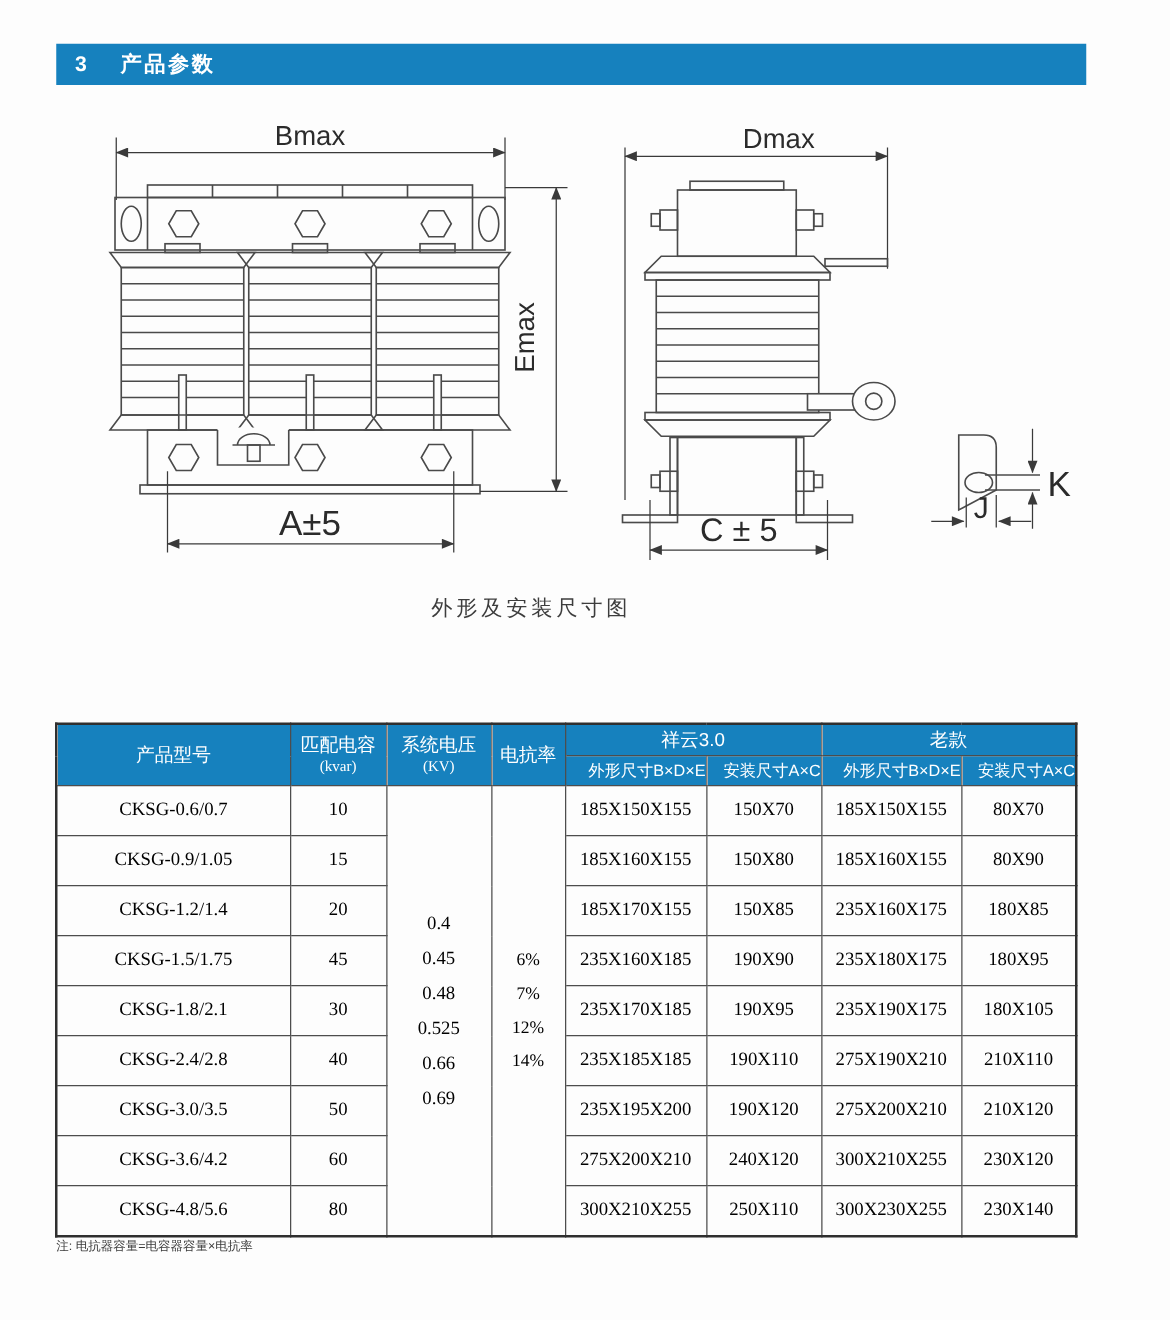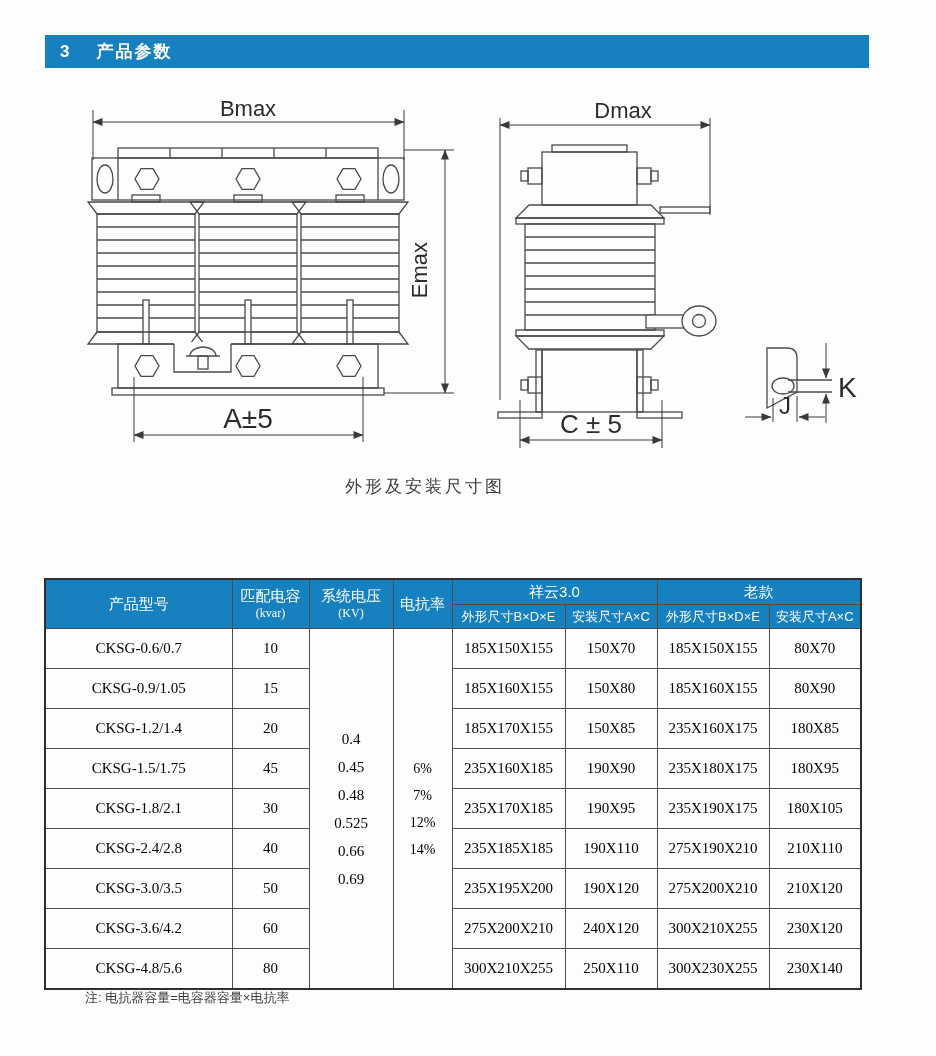--- a/index.html
+++ b/index.html
@@ -36,28 +36,28 @@
   table.spec th,table.spec td{
     border:1px solid #4d4d4d;text-align:center;vertical-align:middle;
     padding:0;overflow:hidden;
   }
   table.spec{border:2px solid #2f2f2f;}
   table.spec thead th{
     background:#1681be;color:#fff;font-weight:normal;
     font-family:"Liberation Sans","DejaVu Sans",sans-serif;
   }
   tr.h1 th{height:24px;font-size:15px;}
-  tr.h2 th{height:23px;font-size:13px;}
+  tr.h2 th{height:23px;font-size:13px;text-align:right;}
   th .sub{font-size:12px;font-family:"Liberation Serif","DejaVu Serif",serif;}
   table.spec tbody td{height:39px;font-size:15px;color:#000000;background:#fdfdfd;}
   td.stack{padding-bottom:60px;margin-left:17px;}
   td.stack div{line-height:28px;}
   td.stack.rx div{line-height:27px;font-size:14px;}
   
-  .notes{position:absolute;left:45px;top:986px;font-size:13px;color:#3a3a3a;line-height:24px;margin-left:40px;}
+  .notes{position:absolute;left:45px;top:986px;font-size:10px;color:#3a3a3a;line-height:24px;}
 </style>
 </head>
 <body>
 
 <div class="title-bar">
   <span class="num">3</span>
   <span class="ttl">产品参数</span>
 </div>
 
 <svg class="drawings-svg" width="896" height="380" viewBox="0 0 896 380" xmlns="http://www.w3.org/2000/svg">

